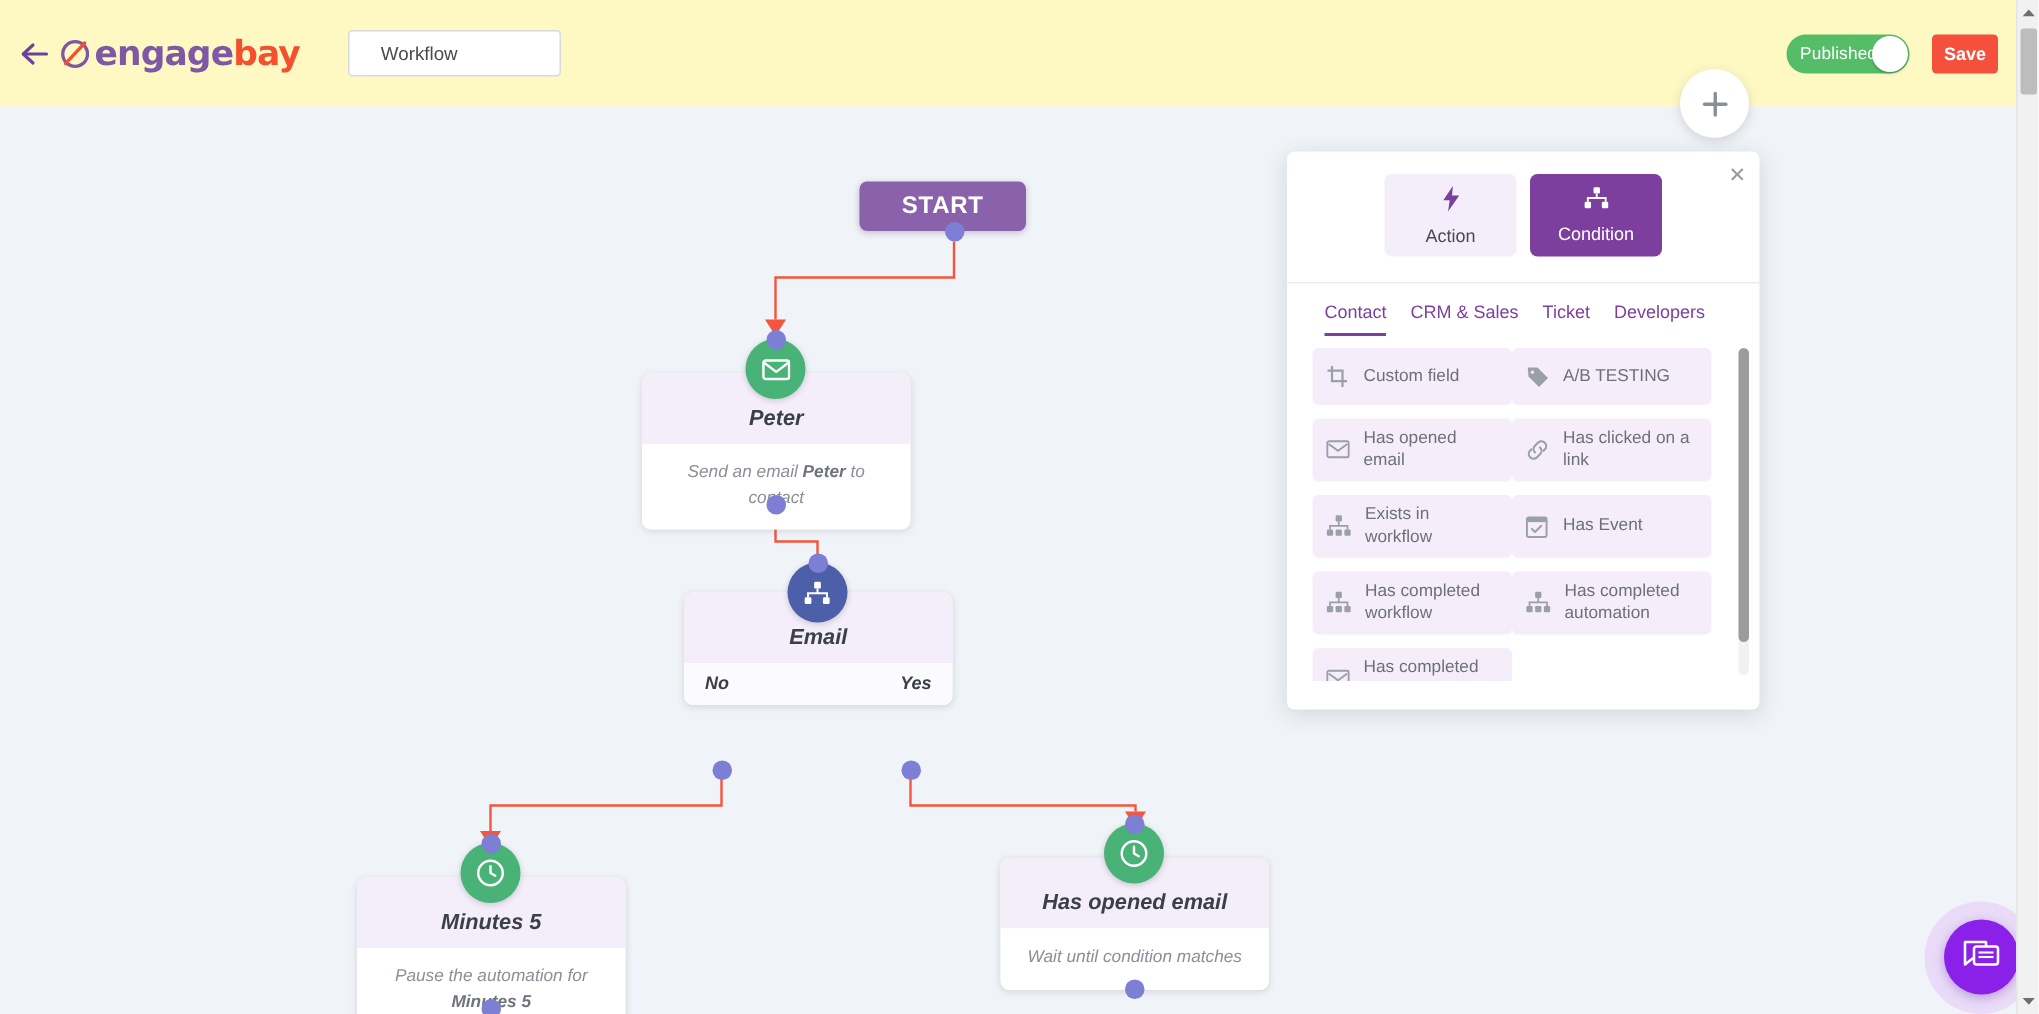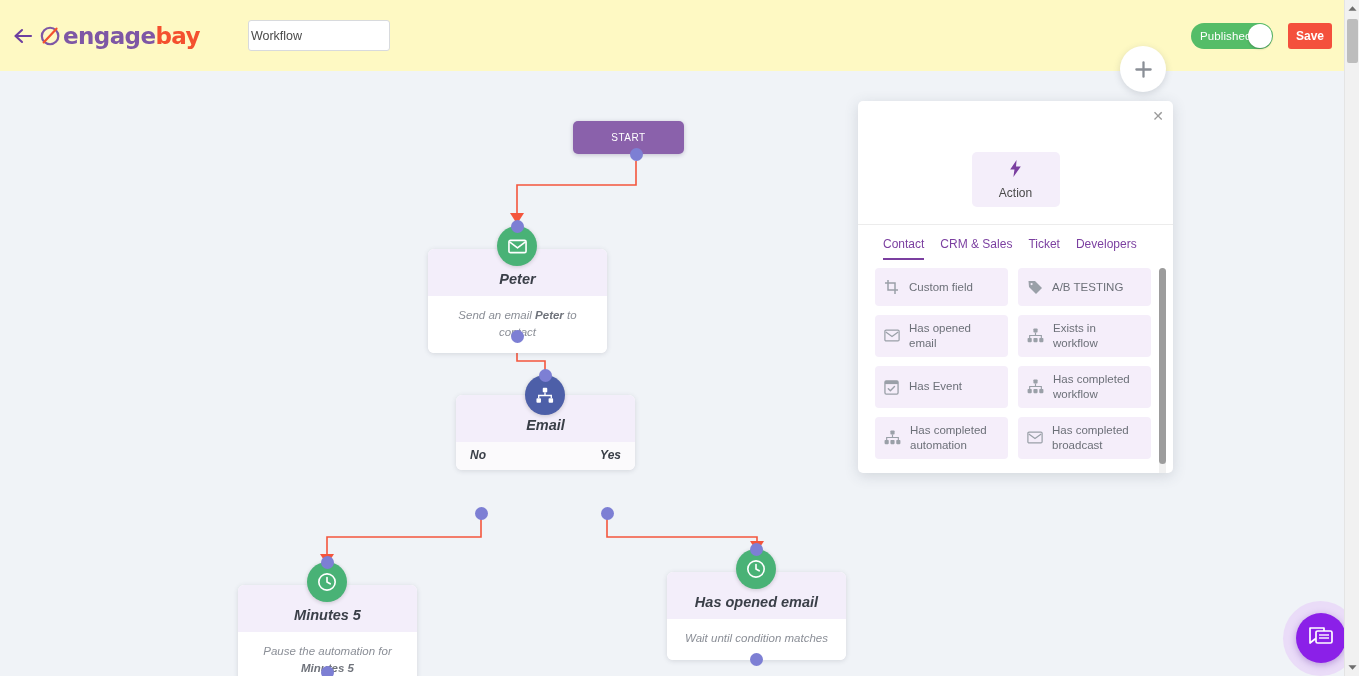--- a/index.html
+++ b/index.html
@@ -26,24 +26,24 @@
   }
   .logo-wrap { display: flex; align-items: center; margin-left: 2px; }
   .logo-mark { width: 22px; height: 22px; margin-right: 1px; }
   .logo-text {
     font-size: 23px; font-weight: bold; letter-spacing: -0.6px;
     font-family: "DejaVu Sans", sans-serif;
   }
   .logo-text .p1 { color: #7e57a5; }
   .logo-text .p2 { color: #f4502e; }
   .wf-input {
-    margin-left: 48px;
+    margin-left: 32px;
     width: 142px; height: 31px;
     border: 1px solid #d8dadd; border-radius: 3px;
-    padding: 0 2px;
+    padding: 0 21px;
     font-size: 12.5px; color: #4a4a4a;
     font-family: "Liberation Sans", sans-serif;
     background: #fff;
     outline: none;
   }
   .topbar-right {
     margin-left: auto; display: flex; align-items: center; gap: 15px;
     padding-right: 12px;
   }
   .toggle {
@@ -118,21 +118,21 @@
   .icon-blue  { background: #4d5fa8; }
 
   .start-node {
     position: absolute;
     width: 111px; height: 33px;
     background: #8a61ab; border-radius: 5px;
     display: flex; align-items: center; justify-content: center;
     box-shadow: 0 1px 4px rgba(60,40,90,.25);
   }
   .start-label {
-    color: #ffffff; font-size: 10px; font-weight: normal; letter-spacing: .5px;
+    color: #ffffff; font-size: 16px; font-weight: bold; letter-spacing: .5px;
   }
   .dot {
     position: absolute;
     width: 13px; height: 13px; border-radius: 50%;
     background: #7d7fd4;
   }
 
   
   .plus-btn {
     position: absolute; top: 46px; left: 1120px;
@@ -157,40 +157,40 @@
   }
   .panel-top {
     display: flex; gap: 9px; justify-content: center;
     padding: 15px 0 17px 0;
     border-bottom: 1px solid #ececec;
   }
   .mode-btn {
     width: 88px; height: 55px; border-radius: 5px;
     display: flex; flex-direction: column;
     align-items: center; justify-content: center; gap: 6px;
-    cursor: pointer; font-size: 12px; margin-top: 36px;
+    cursor: pointer; font-size: 12px;
   }
   .mode-action { background: #f4eefa; color: #4a4a4a; }
   .mode-action .mb-ico { color: #7b3fa0; }
   .mode-cond { background: #7c3f9e; color: #ffffff; }
   .panel-tabs {
     display: flex; gap: 16px; padding: 12px 25px 0 25px;
     font-size: 12px; color: #7b3fa0;
   }
   .panel-tab { padding-bottom: 7px; cursor: pointer; }
   .panel-tab.active { border-bottom: 2px solid #7b3fa0; color: #7b3fa0; }
   .panel-list-wrap {
     position: relative;
     margin-top: 8px;
     height: 222px;
     overflow: hidden;
     padding: 0 20px 0 17px;
   }
   .panel-list {
-    display: flex; flex-wrap: wrap; gap: 9px 10px;
+    display: flex; flex-wrap: wrap; gap: 9px 0;
   }
   .cond-item {
     width: 133px; min-height: 38px;
     background: #f5eefa; border-radius: 4px;
     display: flex; align-items: center; gap: 9px;
     padding: 6px 9px;
     font-size: 11.5px; color: #6c7078;
     cursor: pointer; line-height: 1.3;
   }
   .cond-item .ci-ico { flex: 0 0 16px; color: #9aa0a8; display: flex; }
@@ -377,20 +377,31 @@
 
     <div class="panel-top">
       <div class="mode-btn mode-action">
         <span class="mb-ico">
           <svg width="13" height="17" viewBox="0 0 12 16">
             <path d="M7 0 L1 9 L5 9 L4 16 L11 6 L6.5 6 Z" fill="#7b3fa0"></path>
           </svg>
         </span>
         <span>Action</span>
       </div>
+      <div class="mode-btn mode-cond">
+        <span class="mb-ico">
+          <svg width="17" height="16" viewBox="0 0 20 18">
+            <rect x="7.5" y="0.5" width="5" height="5" rx="1" fill="#ffffff"></rect>
+            <rect x="0.5" y="12" width="5" height="5" rx="1" fill="#ffffff"></rect>
+            <rect x="14" y="12" width="5" height="5" rx="1" fill="#ffffff"></rect>
+            <path d="M10 5.5 L10 9 M3 12 L3 9 L17 9 L17 12" stroke="#ffffff" stroke-width="1.5" fill="none"></path>
+          </svg>
+        </span>
+        <span>Condition</span>
+      </div>
     </div>
 
     <div class="panel-tabs">
       <div class="panel-tab active">Contact</div>
       <div class="panel-tab">CRM &amp; Sales</div>
       <div class="panel-tab">Ticket</div>
       <div class="panel-tab">Developers</div>
     </div>
 
     <div class="panel-list-wrap">
@@ -420,20 +431,29 @@
         <div class="cond-item">
           <span class="ci-ico">
             <svg width="16" height="13" viewBox="0 0 18 14">
               <rect x="1" y="1" width="16" height="12" rx="1.3" fill="none" stroke="#9aa0a8" stroke-width="1.4"></rect>
               <path d="M2 3 L9 8.2 L16 3" fill="none" stroke="#9aa0a8" stroke-width="1.4"></path>
             </svg>
           </span>
           <span>Has opened email</span>
         </div>
 
+        <div class="cond-item">
+          <span class="ci-ico">
+            <svg width="16" height="16" viewBox="0 0 16 16">
+              <path d="M6.3 9.7 a3.2 3.2 0 0 1 0-4.5 L8.6 2.9 a3.2 3.2 0 0 1 4.5 4.5 L12 8.5" stroke="#9aa0a8" stroke-width="1.4" fill="none" stroke-linecap="round"></path>
+              <path d="M9.7 6.3 a3.2 3.2 0 0 1 0 4.5 L7.4 13.1 a3.2 3.2 0 0 1 -4.5 -4.5 L4 7.5" stroke="#9aa0a8" stroke-width="1.4" fill="none" stroke-linecap="round"></path>
+            </svg>
+          </span>
+          <span>Has clicked on a link</span>
+        </div>
 
         <div class="cond-item">
           <span class="ci-ico">
             <svg width="17" height="15" viewBox="0 0 20 18">
               <rect x="7.5" y="0.5" width="5" height="5" rx="1" fill="#9aa0a8"></rect>
               <rect x="0.5" y="12" width="5" height="5" rx="1" fill="#9aa0a8"></rect>
               <rect x="7.5" y="12" width="5" height="5" rx="1" fill="#9aa0a8"></rect>
               <rect x="14.5" y="12" width="5" height="5" rx="1" fill="#9aa0a8"></rect>
               <path d="M10 5.5 L10 9 M3 12 L3 9 L17 9 L17 12" stroke="#9aa0a8" stroke-width="1.4" fill="none"></path>
             </svg>

